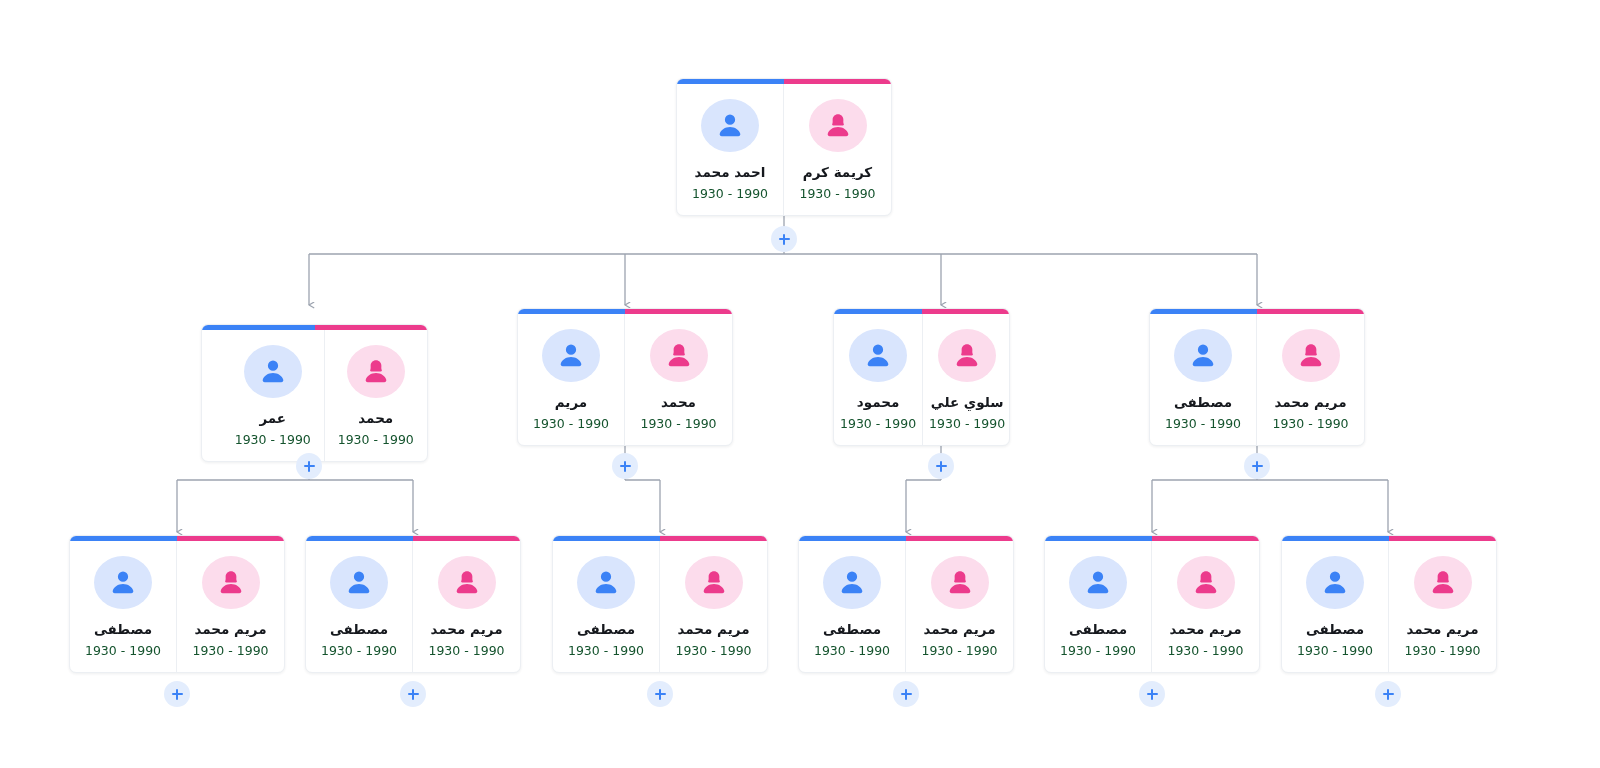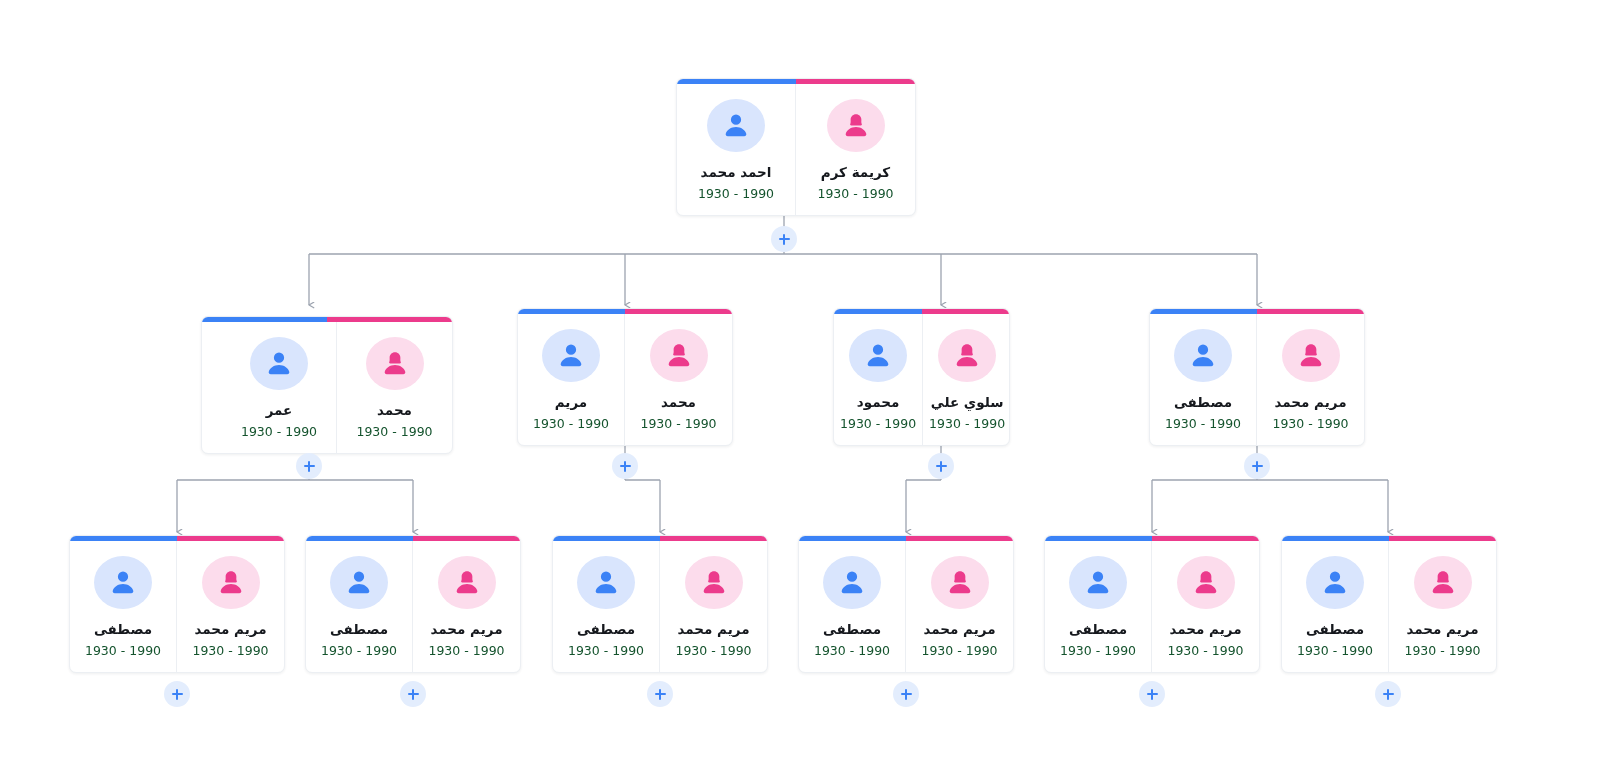--- a/index.html
+++ b/index.html
@@ -106,21 +106,21 @@
         <path d="M941,479 L941,480" stroke="#9ca3af"></path>
         <path d="M906,480 L941,480" stroke="#9ca3af"></path>
         <path d="M906,480 L906,532" stroke="#9ca3af" marker-end="url(#arrow)"></path>
         <path d="M1257,479 L1257,480" stroke="#9ca3af"></path>
         <path d="M1152,480 L1388,480" stroke="#9ca3af"></path>
         <path d="M1152,480 L1152,532" stroke="#9ca3af" marker-end="url(#arrow)"></path>
         <path d="M1388,480 L1388,532" stroke="#9ca3af" marker-end="url(#arrow)"></path>
       </g>
   </svg>
   <div id="cards">
-      <div class="couple" style="left: 676px; top: 78px; width: 240px; height: 138px; --male: #3b82f6; --female: #ec3b8c;">
+      <div class="couple" style="left: 676px; top: 78px; width: 216px; height: 138px; --male: #3b82f6; --female: #ec3b8c;">
         <div class="person male">
           <div class="avatar male">
             <svg viewBox="0 0 24 24">
               <path d="M12 2.8a4.1 4.1 0 1 0 0 8.2 4.1 4.1 0 0 0 0-8.2z" fill="#3b82f6"></path>
               <path d="M12 12.7c-4 0-7.3 2.3-8.2 5.4-.3 1 .5 2 1.6 2h13.2c1.1 0 1.9-1 1.6-2-.9-3.1-4.2-5.4-8.2-5.4z" fill="#3b82f6"></path>
             </svg>
           </div>
           <div class="pname">احمد محمد</div>
           <div class="pyears">1930 - 1990</div>
         </div>
@@ -128,21 +128,21 @@
           <div class="avatar female">
             <svg viewBox="0 0 24 24">
               <path d="M12 2.6c-2.5 0-4.3 1.9-4.3 4.4 0 1.1.2 2.3-.3 3.3-.3.6.1 1.2.8 1.2h7.6c.7 0 1.1-.6.8-1.2-.5-1-.3-2.2-.3-3.3 0-2.5-1.8-4.4-4.3-4.4z" fill="#ec3b8c"></path>
               <path d="M12 12.7c-4 0-7.3 2.3-8.2 5.4-.3 1 .5 2 1.6 2h13.2c1.1 0 1.9-1 1.6-2-.9-3.1-4.2-5.4-8.2-5.4z" fill="#ec3b8c"></path>
             </svg>
           </div>
           <div class="pname">كريمة كرم</div>
           <div class="pyears">1930 - 1990</div>
         </div>
       </div>
-      <div class="couple" style="left: 201px; top: 316px; width: 252px; height: 138px; padding-left: 20px; --male: #3b82f6; --female: #ec3b8c;">
+      <div class="couple" style="left: 201px; top: 324px; width: 227px; height: 138px; padding-left: 20px; --male: #3b82f6; --female: #ec3b8c;">
         <div class="person male">
           <div class="avatar male">
             <svg viewBox="0 0 24 24">
               <path d="M12 2.8a4.1 4.1 0 1 0 0 8.2 4.1 4.1 0 0 0 0-8.2z" fill="#3b82f6"></path>
               <path d="M12 12.7c-4 0-7.3 2.3-8.2 5.4-.3 1 .5 2 1.6 2h13.2c1.1 0 1.9-1 1.6-2-.9-3.1-4.2-5.4-8.2-5.4z" fill="#3b82f6"></path>
             </svg>
           </div>
           <div class="pname">عمر</div>
           <div class="pyears">1930 - 1990</div>
         </div>

